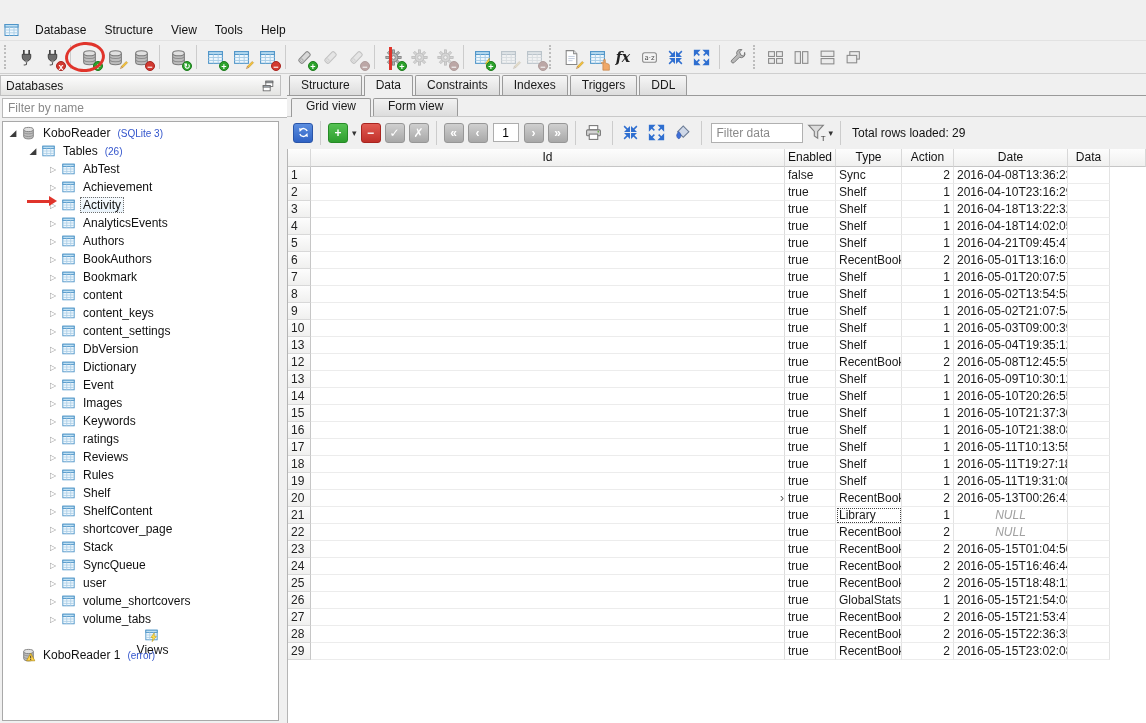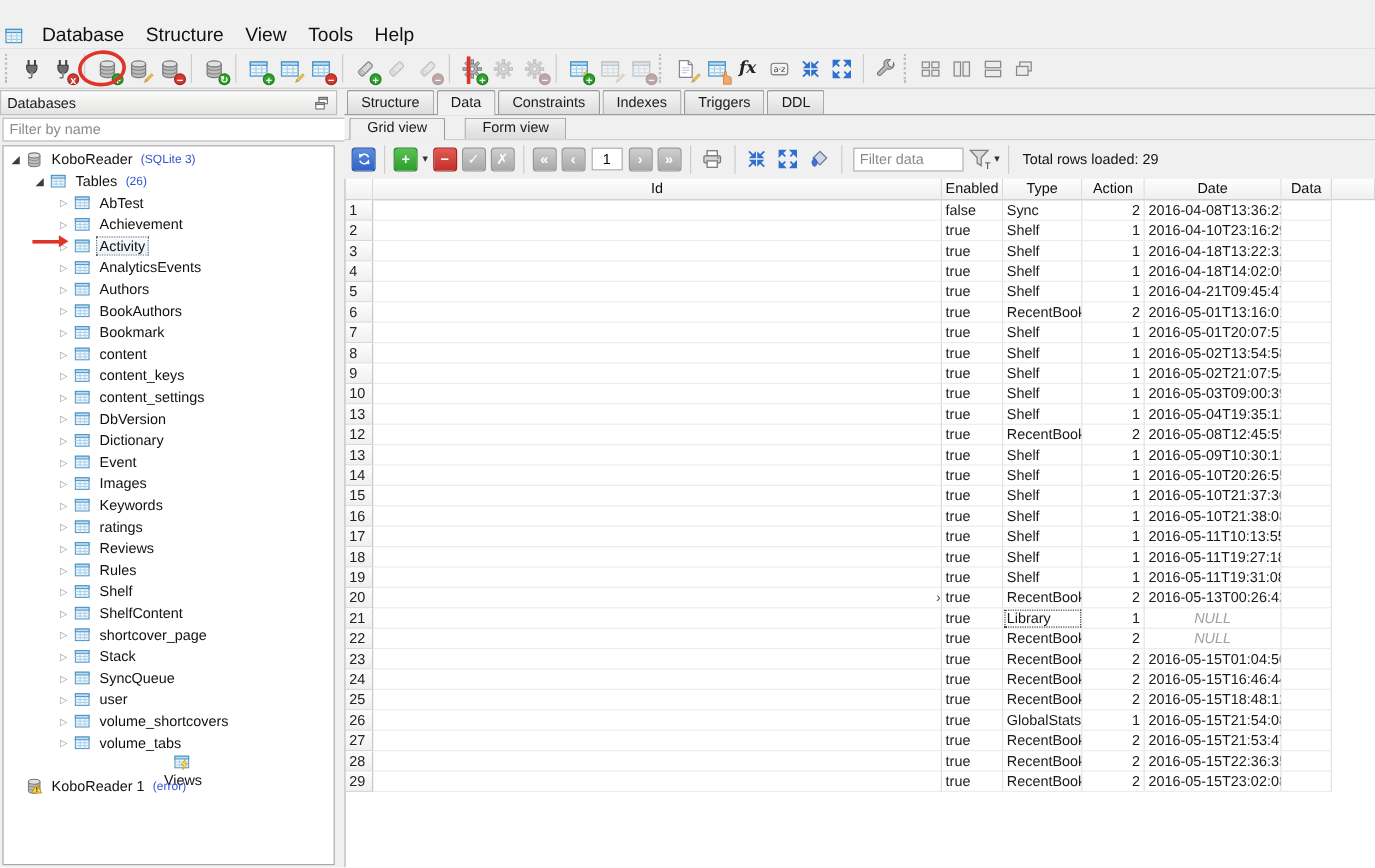--- a/index.html
+++ b/index.html
@@ -12,21 +12,21 @@
     background:
       linear-gradient(90deg, rgba(255,255,255,.30), rgba(255,255,255,.02) 14%, rgba(255,255,255,.28) 30%, rgba(255,255,255,.06) 46%, rgba(255,255,255,.32) 62%, rgba(255,255,255,.08) 76%, rgba(255,255,255,.30) 90%, rgba(255,255,255,.10)),
       linear-gradient(#6b675f, #45423c 55%, #37352f);
     display:flex; align-items:center; padding-left:4px; border-bottom:1px solid #2c2b27; }
   #titlebar .ttl { color:#fff; font-size:12px; margin-left:5px; text-shadow:0 1px 2px rgba(0,0,0,.8); white-space:nowrap; }
 
   
   #menubar { position:absolute; left:0; top:20px; width:1146px; height:21px; background:#f0f0f0;
     display:flex; align-items:center; border-bottom:1px solid #e2e2e2; }
   #menubar .mdi-ic { width:17px; height:16px; margin:0 6px 0 3px; }
-  .menu-item { padding:2px 9px; font-size:16px; color:#111; }
+  .menu-item { padding:2px 9px; font-size:12px; color:#111; }
 
   
   #toolbar { position:absolute; left:0; top:41px; width:1146px; height:33px; background:#f0f0f0;
     display:flex; align-items:center; border-bottom:1px solid #cfcfcf; padding-left:2px; }
   .handle { width:6px; height:24px; border-left:2px dotted #bdbdbd; margin:0 3px 0 2px; }
   .vsep { width:1px; height:24px; background:#cccccc; margin:0 5px; }
   .tb { position:relative; width:26px; height:26px; display:flex; align-items:center; justify-content:center; border-radius:3px; }
   .tb svg.ig { width:17px; height:17px; }
   .tb .ov { position:absolute; right:-1px; bottom:-1px; width:11px; height:11px; }
   .badge { position:absolute; right:-1px; bottom:-1px; width:10px; height:10px; border-radius:50%;
@@ -55,21 +55,21 @@
   .trow .sfx { font-size:10px; color:#3355cc; margin-left:4px; }
   .trow.sel .lbl { background:linear-gradient(#f7fbfe,#e9f3fa); border:1px dotted #707070; padding:0 2px; }
 
   
   #content { position:absolute; left:287px; top:75px; width:859px; height:648px; background:#f0f0f0; }
   #tabbar { height:21px; display:flex; align-items:flex-end; padding-left:2px; border-bottom:1px solid #9a9a9a; }
   .tab { padding:2px 11px 3px 11px; margin-right:2px; font-size:12px; border:1px solid #9a9a9a; border-bottom:none;
     border-radius:2px 2px 0 0; background:linear-gradient(#f6f6f6,#dddddd); position:relative; }
   .tab.active { background:#f0f0f0; padding-bottom:4px; margin-bottom:-1px; z-index:2; }
   #subtabbar { height:21px; display:flex; align-items:flex-end; padding-left:4px; border-bottom:1px solid #c9c9c9; }
-  .stab { padding:0 14px 3px 14px; margin-right:16px; font-size:12px; border:1px solid #9a9a9a; border-bottom:none;
+  .stab { padding:0 14px 3px 14px; margin-right:2px; font-size:12px; border:1px solid #9a9a9a; border-bottom:none;
     border-radius:2px 2px 0 0; background:linear-gradient(#f2f2f2,#dcdcdc); }
   .stab.active { background:#f0f0f0; padding-bottom:4px; margin-bottom:-1px; }
 
   
   #dtoolbar { height:31px; display:flex; align-items:center; padding-left:4px; background:#f0f0f0; }
   .sq { width:20px; height:20px; border-radius:3px; display:flex; align-items:center; justify-content:center;
     color:#fff; font-weight:bold; font-size:12px; border:1px solid; margin:0 2px; }
   .sq svg { width:13px; height:13px; }
   .sq.blue  { background:linear-gradient(#5c8ee0,#2f62c4); border-color:#2a55a8; }
   .sq.green { background:linear-gradient(#56c253,#2e9e2e); border-color:#268a26; }

